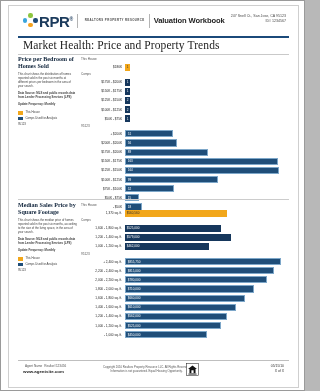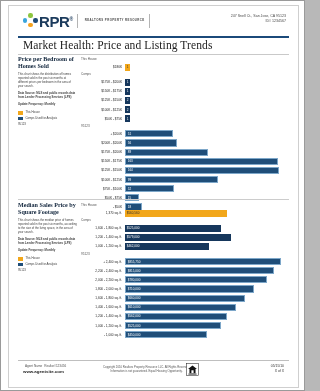--- a/index.html
+++ b/index.html
@@ -97,29 +97,30 @@
       <span class="logo-dots">
         <i class="d1"></i>
             <i class="d2"></i>
             <i class="d3"></i>
             <i class="d4"></i>
       </span>
       <span class="rpr"><span>RPR</span><sup>®</sup></span>
       <span class="vbar"></span>
       <span class="rprsub">REALTORS PROPERTY RESOURCE</span>
       <span class="vbar"></span>
+      <span class="wbtitle">Valuation Workbook</span>
     </div>
     <div class="addr">
       <div>247 Snell Ct., San Jose, CA 95123</div>
       <div>ID# 1234567</div>
     </div>
   </div>
 
   <div class="rule"></div>
-  <div class="ptitle">Market Health: Price and Listing Trends</div>
+  <div class="ptitle">Market Health: Price and Property Trends</div>
   <div class="rule2"></div>
 
   <div class="section s1">
     <div class="leftcol">
       <div class="sectitle">Price per Bedroom of Homes Sold</div>
       <div class="desc">This chart shows the distribution of homes reported sold in the past six months at different prices per bedroom in the area of your search.</div>
       <div class="meta">Data Source: MLS and public records data from Lender Processing Services (LPS)</div>
       <div class="meta">Update Frequency: Monthly</div>
       <div class="legend">
         <div class="lgrow">

